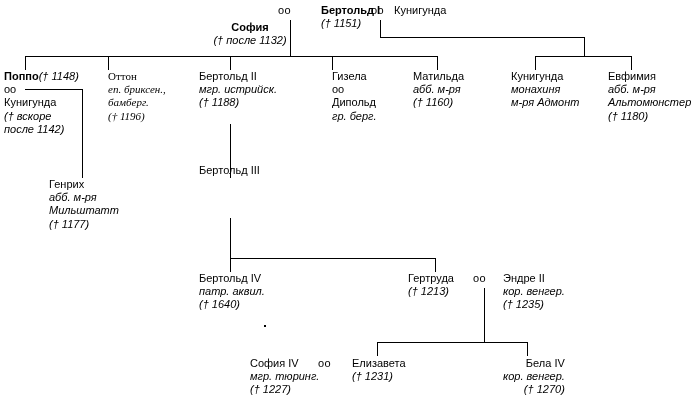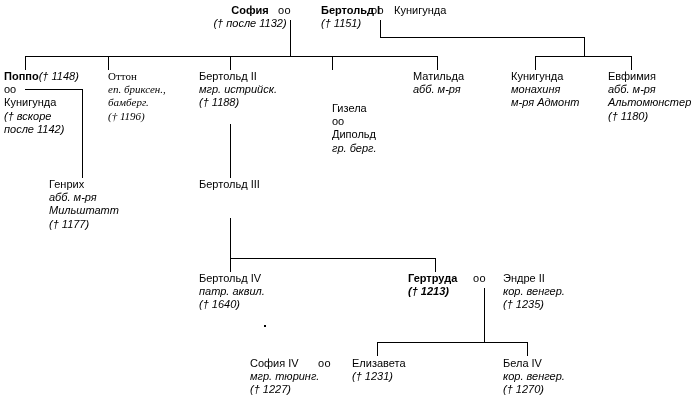--- a/index.html
+++ b/index.html
@@ -19,21 +19,21 @@
   }
   .node {
     position: absolute;
     font-size: 11px;
     line-height: 13.2px;
     white-space: nowrap;
   }
   .node .ln { display: block; }
   .nm { font-weight: bold; }
   .it { font-style: italic; }
-  .center { text-align: center; }
+  .center { text-align: center; margin-top: 17px; }
   .oo {
     position: absolute;
     font-size: 11px;
     line-height: 13.2px;
     letter-spacing: 0.5px;
   }
   .hline {
     position: absolute;
     height: 1px;
     background: #000000;
@@ -104,30 +104,31 @@
     <span class="ln it">бамберг.</span>
     <span class="ln it">(† 1196)</span>
   </div>
 
   <div class="node" style="left:199px; top:70px;">
     <span class="ln">Бертольд II</span>
     <span class="ln it">мгр. истрийск.</span>
     <span class="ln it">(† 1188)</span>
   </div>
 
-  <div class="node" style="left:332px; top:70px;margin-top:32px;">
+  <div class="node" style="left:332px; top:70px;">
     <span class="ln">Гизела</span>
     <span class="ln">oo</span>
     <span class="ln">Дипольд</span>
     <span class="ln it">гр. берг.</span>
   </div>
 
   <div class="node" style="left:413px; top:70px;">
     <span class="ln">Матильда</span>
     <span class="ln it">абб. м-ря</span>
+    <span class="ln it">(† 1160)</span>
   </div>
 
   <div class="node" style="left:511px; top:70px;">
     <span class="ln">Кунигунда</span>
     <span class="ln it">монахиня</span>
     <span class="ln it">м-ря Адмонт</span>
   </div>
 
   <div class="node" style="left:608px; top:70px;">
     <span class="ln">Евфимия</span>
@@ -141,37 +142,37 @@
 
   <div class="vline" style="left:230px; top:124px; height:54px;"></div>
 
   <div class="node" style="left:49px; top:178px;">
     <span class="ln">Генрих</span>
     <span class="ln it">абб. м-ря</span>
     <span class="ln it">Мильштатт</span>
     <span class="ln it">(† 1177)</span>
   </div>
 
-  <div class="node" style="left:199px; top:178px;text-align:right;">
+  <div class="node" style="left:199px; top:164px;text-align:right;">
     <span class="ln">Бертольд III</span>
   </div>
 
   <div class="vline" style="left:230px; top:218px; height:40px;"></div>
   <div class="hline" style="left:230px; top:258px; width:206px;"></div>
   <div class="vline" style="left:230px; top:258px; height:14px;"></div>
   <div class="vline" style="left:435px; top:258px; height:14px;"></div>
 
   <div class="node" style="left:199px; top:272px;">
     <span class="ln">Бертольд IV</span>
     <span class="ln it">патр. аквил.</span>
     <span class="ln it">(† 1640)</span>
   </div>
   <div class="dot" style="left:264px; top:325px;"></div>
 
-  <div class="node" style="left:408px; top:272px;font-weight:bold;">
+  <div class="node" style="left:408px; top:272px;">
     <span class="ln">Гертруда</span>
     <span class="ln it">(† 1213)</span>
   </div>
 
   <div class="oo" style="left:473px; top:272px;">oo</div>
 
   <div class="node" style="left:503px; top:272px;">
     <span class="ln">Эндре II</span>
     <span class="ln it">кор. венгер.</span>
     <span class="ln it">(† 1235)</span>
@@ -188,19 +189,19 @@
     <span class="ln it">(† 1227)</span>
   </div>
 
   <div class="oo" style="left:318px; top:357px;">oo</div>
 
   <div class="node" style="left:352px; top:357px;">
     <span class="ln">Елизавета</span>
     <span class="ln it">(† 1231)</span>
   </div>
 
-  <div class="node" style="left:503px; top:357px;">
+  <div class="node" style="left:503px; top:357px;text-align:right;">
     <span class="ln">Бела IV</span>
     <span class="ln it">кор. венгер.</span>
     <span class="ln it">(† 1270)</span>
   </div>
 
 </div>
 
 </body></html>

